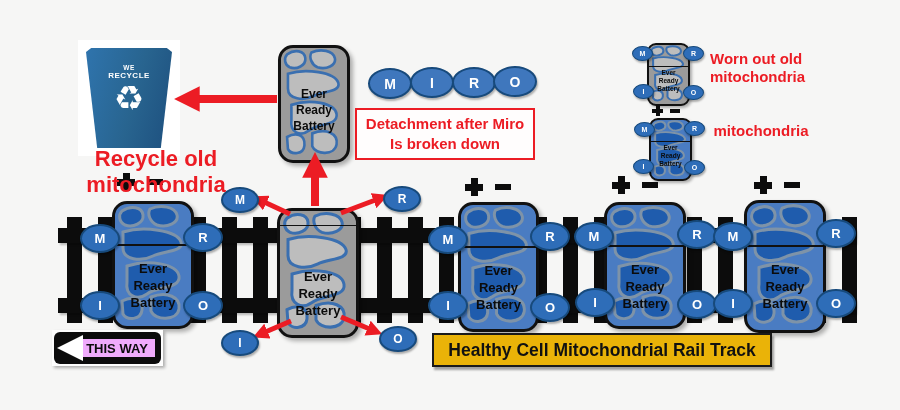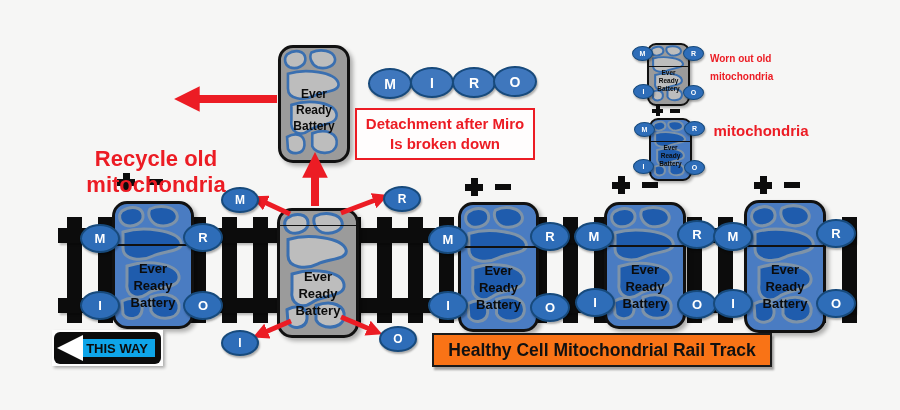--- a/index.html
+++ b/index.html
@@ -61,32 +61,32 @@
   .bin-text .l2{display:block;font-size:8px;}
   .bin-symbol{font-size:34px;line-height:36px;color:#fff;}
 
   
   .red-caption{position:absolute;color:#ec1c24;font-weight:bold;z-index:6;}
   .callout-box{position:absolute;left:355px;top:108px;width:176px;height:48px;background:#fffdfd;
     border:2px solid #ec1c24;color:#ec1c24;font-weight:bold;font-size:15px;line-height:20px;
     text-align:center;display:flex;flex-direction:column;justify-content:center;z-index:6;}
 
   
-  .healthy-box{position:absolute;left:432px;top:333px;width:336px;height:30px;background:#f97316;
+  .healthy-box{position:absolute;left:432px;top:333px;width:336px;height:30px;background:#eab308;
     border:2.5px solid #1a1a1a;box-shadow:2px 3px 2px rgba(0,0,0,.35);
     display:flex;align-items:center;justify-content:center;
     font-weight:bold;font-size:17.5px;color:#111;z-index:6;}
 
   
   .thisway{position:absolute;left:52px;top:330px;width:111px;height:36px;background:#fdfdfd;
     box-shadow:2px 2px 3px rgba(0,0,0,.3);z-index:6;}
   .thisway-black{position:absolute;inset:2px;background:#0c0c0c;border-radius:6px;}
   .thisway-arrow{position:absolute;left:3px;top:3px;width:26px;height:26px;background:#fff;
     clip-path:polygon(0% 50%,100% 0%,100% 36%,100% 64%,100% 100%);}
-  .thisway-textbox{position:absolute;left:25px;top:7px;right:6px;bottom:7px;background:#0ea5e9;
+  .thisway-textbox{position:absolute;left:25px;top:7px;right:6px;bottom:7px;background:#f0abfc;
     display:flex;align-items:center;justify-content:center;font-weight:bold;font-size:13px;color:#0c0c0c;}
 
   
   .arrows{position:absolute;left:0;top:0;z-index:4;pointer-events:none;}
 </style>
 </head>
 <body>
 
 <div class="canvas">
 
@@ -100,20 +100,29 @@
         <path d="M7,97 C18,91 28,95 27,106 C26,116 12,117 8,110 Z"></path>
         <path d="M36,93 C52,87 66,93 64,105 C62,117 40,117 36,107 Z"></path>
       </g>
     </defs>
   </svg>
 
   <div class="ties"></div>
   <div class="rail top"></div>
   <div class="rail bottom"></div>
 
+  <div class="bin-photo">
+    <div class="bin-body">
+      <div class="bin-text">
+        <span class="l1">WE</span>
+        <span class="l2">RECYCLE</span>
+      </div>
+      <div class="bin-symbol">♻</div>
+    </div>
+  </div>
   <div class="red-caption" style="left:58px;top:146px;width:196px;text-align:center;font-size:22px;">Recycle old mitochondria</div>
 
   <div class="battery gray batt-md" style="left:278px;top:45px;width:66px;height:112px;">
     <svg viewBox="0 0 76 122" preserveAspectRatio="none">
         <use href="#blobs"></use>
       </svg>
     <div class="batt-label" style="top:34%;">
       <span>Ever</span>
       <span>Ready</span>
       <span>Battery</span>
@@ -138,21 +147,21 @@
     <div class="batt-label" style="top:40%;">
       <span>Ever</span>
       <span>Ready</span>
       <span>Battery</span>
     </div>
   </div>
   <div class="oval sm" style="left:632px;top:46px;">M</div>
   <div class="oval sm" style="left:683px;top:46px;">R</div>
   <div class="oval sm" style="left:633px;top:84px;">I</div>
   <div class="oval sm" style="left:683px;top:85px;">O</div>
-  <div class="red-caption" style="left:710px;top:50px;width:112px;font-size:10px;line-height:18px;">
+  <div class="red-caption" style="left:710px;top:50px;width:112px;font-size:15px;line-height:18px;">
     <span style="display:block">Worn out old</span>
     <span style="display:block">mitochondria</span>
   </div>
 
   <div class="terminals small" style="left:652px;top:105px;">
     <span class="plus-icon"></span>
     <span class="minus-icon"></span>
   </div>
   <div class="battery blue batt-sm" style="left:649px;top:118px;width:39px;height:59px;">
     <svg viewBox="0 0 76 122" preserveAspectRatio="none">

